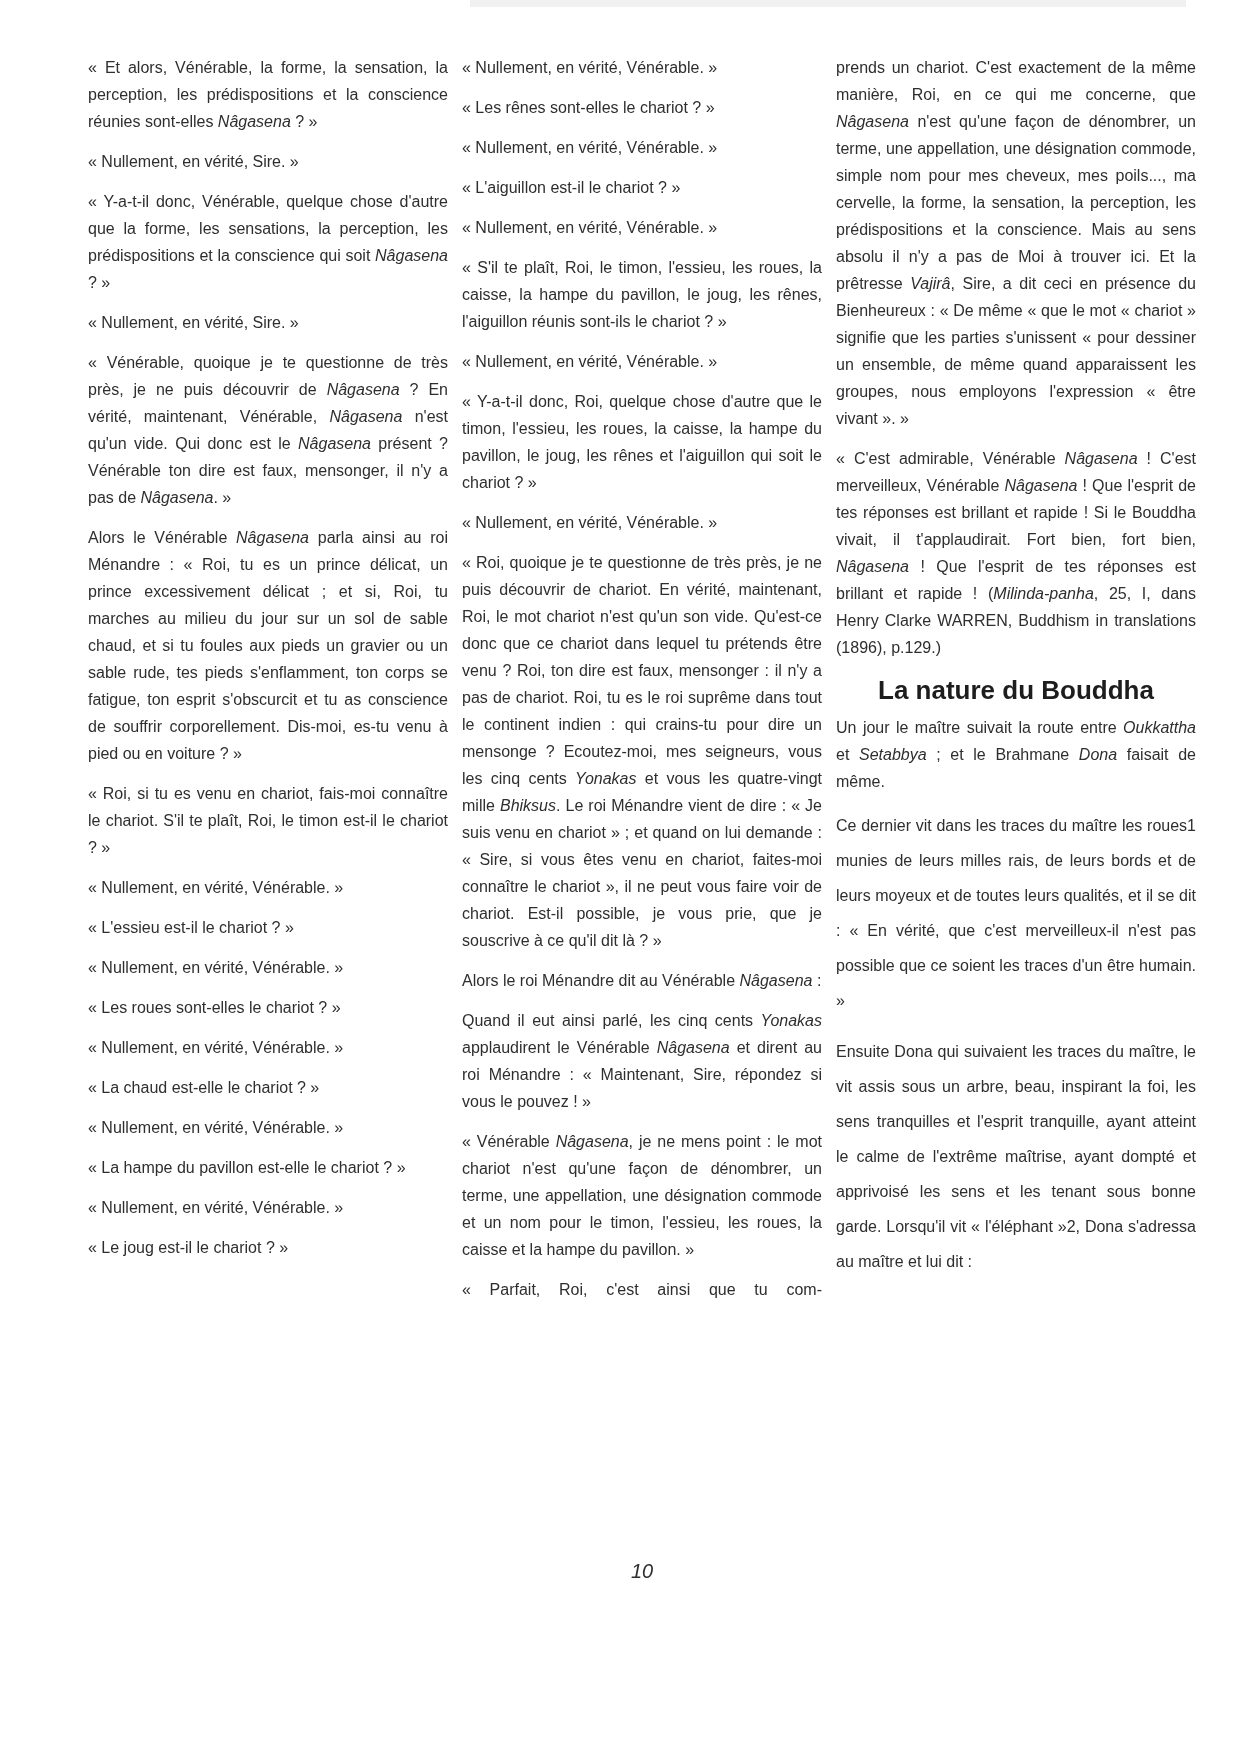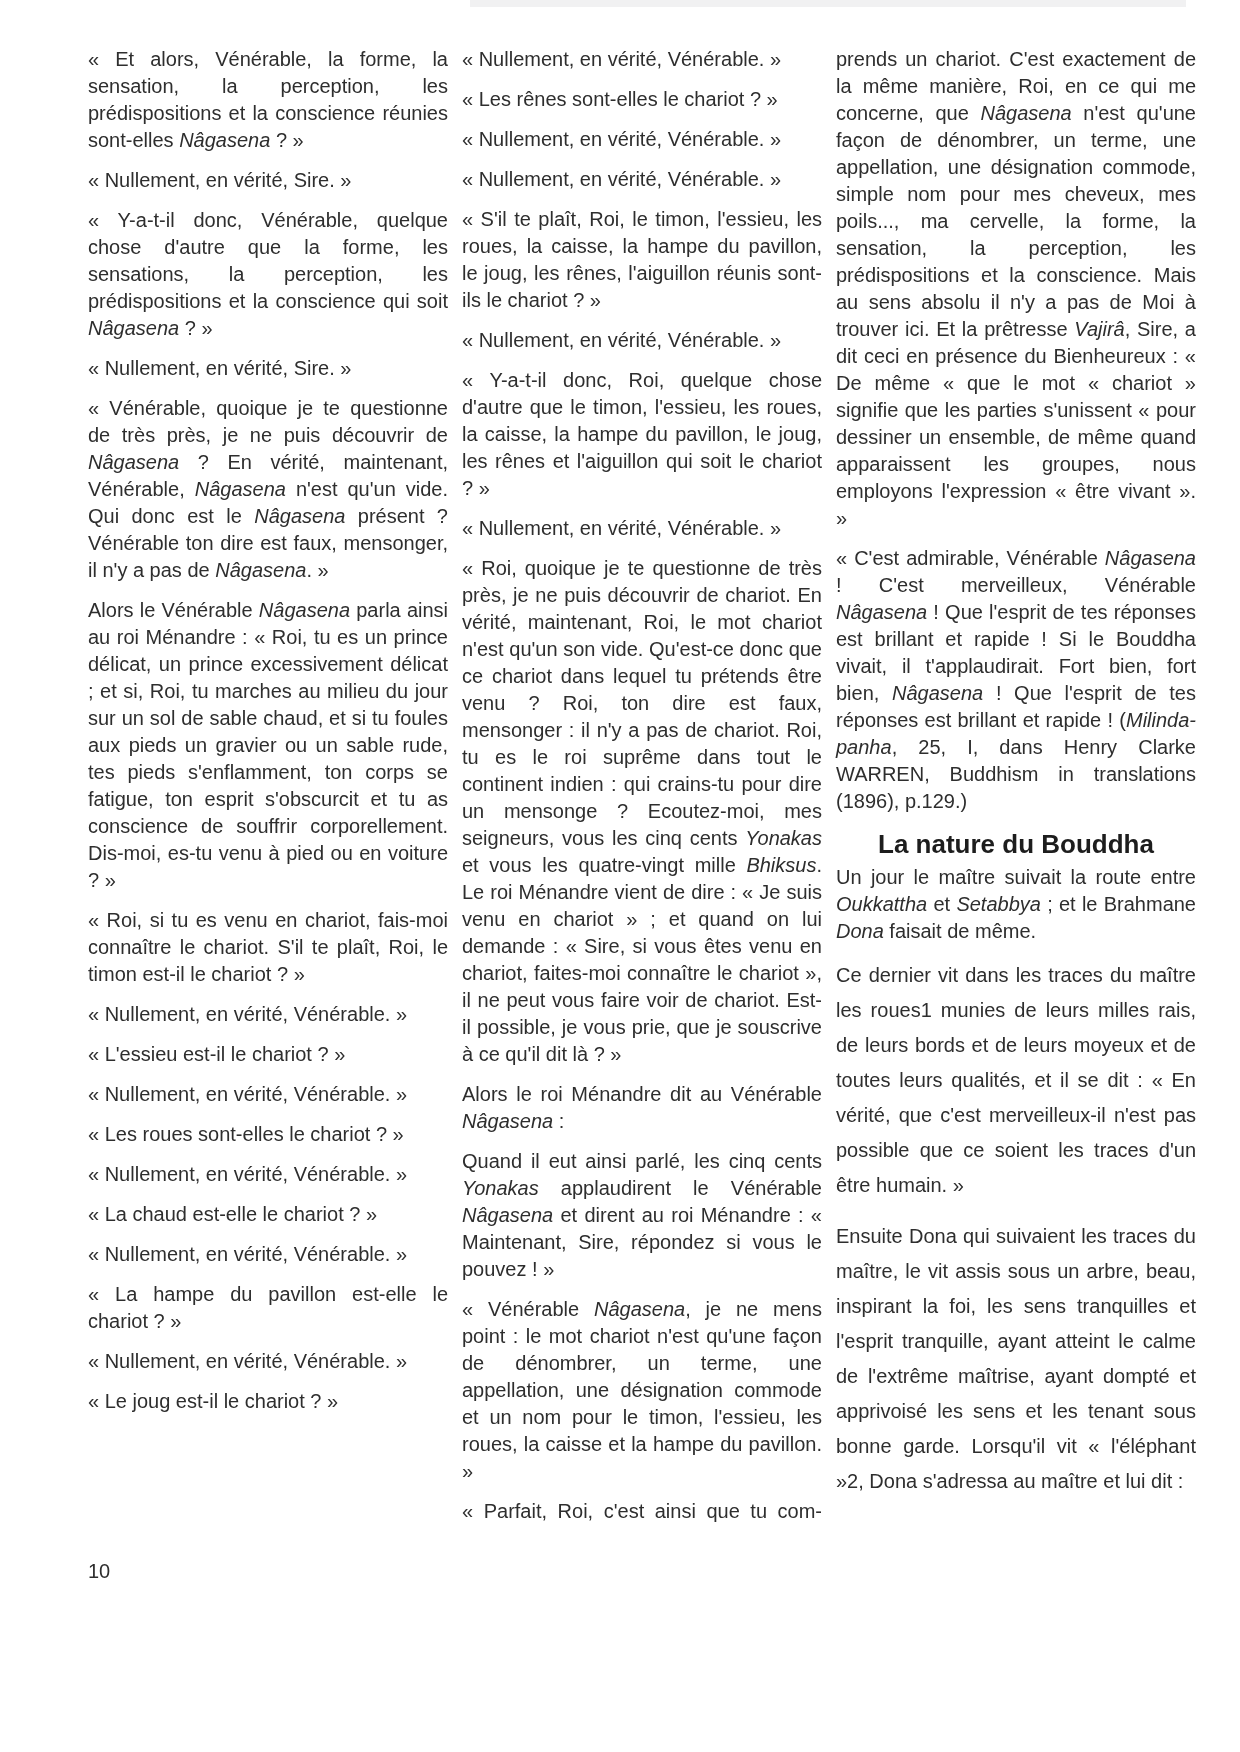--- a/index.html
+++ b/index.html
@@ -16,42 +16,43 @@
     width: 716px; height: 7px;
     background: #f1f1f2;
   }
   .content {
     position: absolute; left: 88px; top: 46px;
     width: 1108px;
     display: flex; gap: 14px;
   }
   .col { width: 360px; }
   .col p {
-    margin: 0 0 13px 0;
-    font-size: 20px;
+    margin: 8px 0 13px 0;
+    font-size: 16px;
     line-height: 27px;
     text-align: justify;
   }
   .col p.wide { line-height: 35px; margin-bottom: 16px; }
   .col p.stretch { text-align-last: justify; }
   .col h2 {
     font-size: 26px;
     line-height: 32px;
     font-weight: bold;
     text-align: center;
     margin: 4px 0 4px 0;
     color: #1d1d1d;
   }
   i { font-style: italic; }
   .page-number {
     position: absolute; top: 1560px; left: 88px;
     width: 1108px;
-    text-align: left;
+    text-align: center;
     font-size: 20px;
     color: #2e2e2e;
+    font-style: italic;
   }
 </style>
 </head>
 <body>
 
 <div class="scan-band"></div>
 
 <div class="content">
   <div class="col">
       <p>« Et alors, Vénérable, la forme, la sensation, la perception, les prédispositions et la conscience réunies sont-elles <i>Nâgasena</i> ? »</p>
@@ -69,20 +70,21 @@
       <p>« La chaud est-elle le chariot ? »</p>
       <p>« Nullement, en vérité, Vénérable. »</p>
       <p>« La hampe du pavillon est-elle le chariot ? »</p>
       <p>« Nullement, en vérité, Vénérable. »</p>
       <p>« Le joug est-il le chariot ? »</p>
     </div>
   <div class="col">
       <p>« Nullement, en vérité, Vénérable. »</p>
       <p>« Les rênes sont-elles le chariot ? »</p>
       <p>« Nullement, en vérité, Vénérable. »</p>
+      <p>« L'aiguillon est-il le chariot ? »</p>
       <p>« Nullement, en vérité, Vénérable. »</p>
       <p>« S'il te plaît, Roi, le timon, l'essieu, les roues, la caisse, la hampe du pavillon, le joug, les rênes, l'aiguillon réunis sont-ils le chariot ? »</p>
       <p>« Nullement, en vérité, Vénérable. »</p>
       <p>« Y-a-t-il donc, Roi, quelque chose d'autre que le timon, l'essieu, les roues, la caisse, la hampe du pavillon, le joug, les rênes et l'aiguillon qui soit le chariot ? »</p>
       <p>« Nullement, en vérité, Vénérable. »</p>
       <p>« Roi, quoique je te questionne de très près, je ne puis découvrir de chariot. En vérité, maintenant, Roi, le mot chariot n'est qu'un son vide. Qu'est-ce donc que ce chariot dans lequel tu prétends être venu ? Roi, ton dire est faux, mensonger : il n'y a pas de chariot. Roi, tu es le roi suprême dans tout le continent indien : qui crains-tu pour dire un mensonge ? Ecoutez-moi, mes seigneurs, vous les cinq cents <i>Yonakas</i> et vous les quatre-vingt mille <i>Bhiksus</i>. Le roi Ménandre vient de dire : « Je suis venu en chariot » ; et quand on lui demande : « Sire, si vous êtes venu en chariot, faites-moi connaître le chariot », il ne peut vous faire voir de chariot. Est-il possible, je vous prie, que je souscrive à ce qu'il dit là ? »</p>
       <p>Alors le roi Ménandre dit au Vénérable <i>Nâgasena</i> :</p>
       <p>Quand il eut ainsi parlé, les cinq cents <i>Yonakas</i> applaudirent le Vénérable <i>Nâgasena</i> et dirent au roi Ménandre : « Maintenant, Sire, répondez si vous le pouvez ! »</p>
       <p>« Vénérable <i>Nâgasena</i>, je ne mens point : le mot chariot n'est qu'une façon de dénombrer, un terme, une appellation, une désignation commode et un nom pour le timon, l'essieu, les roues, la caisse et la hampe du pavillon. »</p>
       <p class="stretch">« Parfait, Roi, c'est ainsi que tu com-</p>

